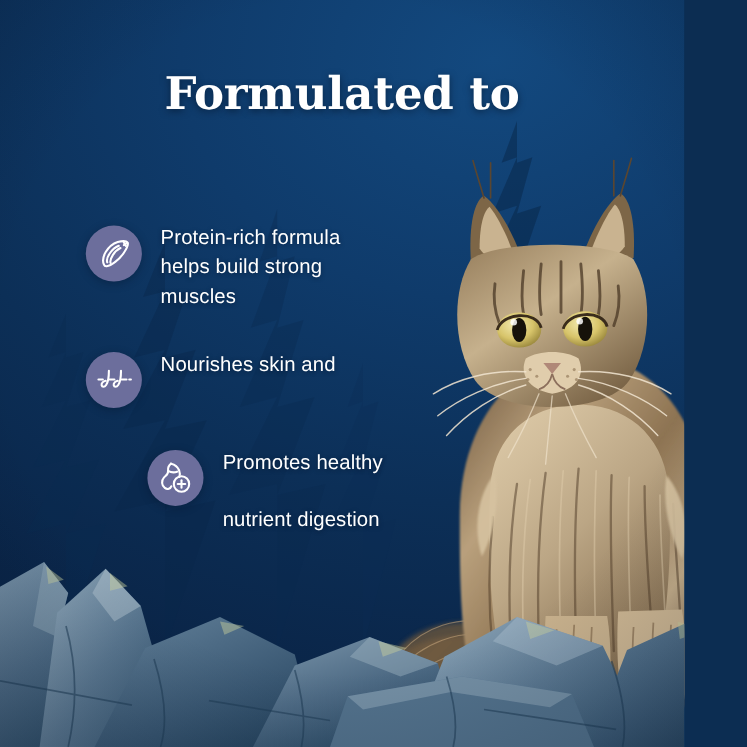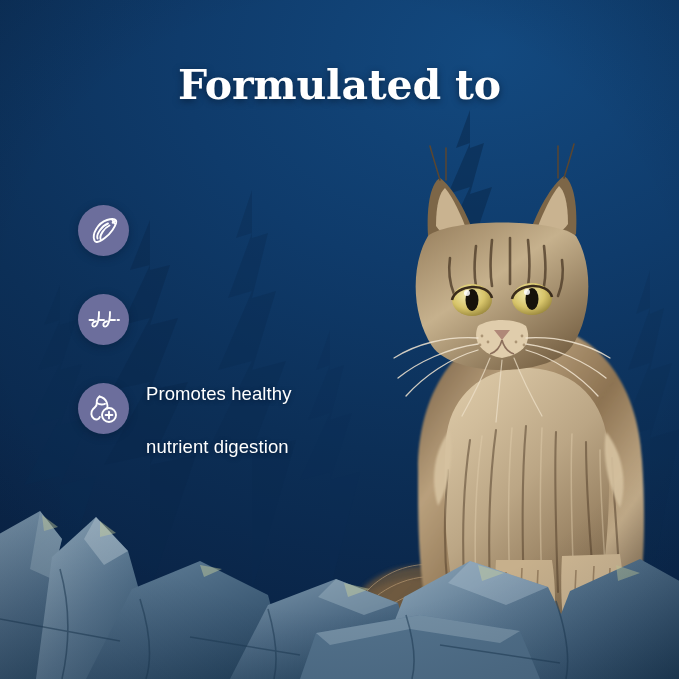--- a/index.html
+++ b/index.html
@@ -1,18 +1,18 @@
 <!DOCTYPE html>
 <html><head>
 <meta charset="utf-8">
 <style>
   html,body{margin:0;padding:0;background:#0c2d52;}
   *{box-sizing:border-box;}
   #stage{
-    position:relative;width:679px;height:679px;overflow:hidden;
+    position:relative;width:622px;height:679px;overflow:hidden;
     font-family:"Liberation Sans", sans-serif;
     background:#0e3560;
   }
 
   
   .sky{
     position:absolute;inset:0;
     background:
       radial-gradient(120% 85% at 72% 8%, #13497f 0%, #0f3b6b 38%, #0c2f57 70%, #0a2548 100%),
       linear-gradient(180deg,#0d3563 0%,#0e3a6c 40%,#0b2a4e 100%);
@@ -38,21 +38,21 @@
     font-family:"DejaVu Serif", serif;
     font-weight:700;font-size:41px;line-height:1.12;
     letter-spacing:-.2px;
     text-shadow:0 2px 7px rgba(3,16,34,.55);
   }
   .headline .l2{display:block;white-space:nowrap;}
 
   
   .benefits{position:absolute;left:78px;top:203px;width:270px;}
   .benefit{display:flex;align-items:flex-start;margin-bottom:36px;}
-  .benefit:last-child{margin-bottom:0;}
+  .benefit:last-child{margin-bottom:0;justify-content:flex-end;}
   .bicon{
     flex:0 0 auto;width:51px;height:51px;border-radius:50%;
     background:#6c6e9c;
     display:flex;align-items:center;justify-content:center;
     margin-right:17px;margin-top:2px;
     box-shadow:0 2px 8px rgba(4,18,38,.35);
   }
   .bicon svg{display:block;}
   .btext{
     color:#ffffff;font-size:18.5px;line-height:1.42;font-weight:500;
@@ -335,37 +335,42 @@
           <g fill="none" stroke="#ffffff" stroke-width="1.9" stroke-linecap="round" stroke-linejoin="round">
             <path d="M6.5 25.5 C3.5 19 10 8 19 5 C23 3.8 27 4 28 5.5 C29 7 27.5 10.5 24.5 15
                      C20.5 21 13 26.5 9 27 C7.6 27.2 6.9 26.6 6.5 25.5 Z"></path>
             <path d="M9.5 23.5 C8 19.5 13.5 11 20 8.5"></path>
             <path d="M12.5 24 C11.5 20.5 16 13 21.5 10.5"></path>
             <path d="M24.5 5.2 L26.5 8.5"></path>
             <path d="M27.6 5.6 L24.6 7.8"></path>
           </g>
         </svg>
       </div>
+      <div class="btext">
+        <span>Protein-rich formula</span><br>
+        <span>helps build strong</span><br>
+        <span>muscles</span>
+      </div>
     </div>
 
     <div class="benefit">
       <div class="bicon">
         <svg width="34" height="32" viewBox="0 0 34 32">
           <g fill="none" stroke="#ffffff" stroke-width="1.9" stroke-linecap="round" stroke-linejoin="round">
             <path d="M12 8 C12 14 11.5 18 9.5 21 C8 23.2 5.8 23 5.4 21.2 C5 19.2 6.8 17.6 9 17.2"></path>
             <path d="M23 8 C23 14 22.5 18 20.5 21 C19 23.2 16.8 23 16.4 21.2 C16 19.2 17.8 17.6 20 17.2"></path>
             <path d="M2.5 16 L6.5 16"></path>
             <path d="M12.5 16 L17 16"></path>
             <path d="M23.5 16 L28 16"></path>
             <path d="M30.5 16 L32 16"></path>
           </g>
         </svg>
       </div>
       <div class="btext">
-        <br>
+        <span>Nourishes skin and</span><br>
         <br>
       </div>
     </div>
 
     <div class="benefit">
       <div class="bicon">
         <svg width="33" height="32" viewBox="0 0 33 32">
           <g fill="none" stroke="#ffffff" stroke-width="1.9" stroke-linecap="round" stroke-linejoin="round">
             <path d="M12.5 3.5 C10.5 5 9.5 7.5 9.8 10 C10.2 13.2 8 14 6 16.2
                      C3.6 18.8 3.8 23.5 6.8 25.6 C9.2 27.3 12 26.4 12.8 24"></path>

